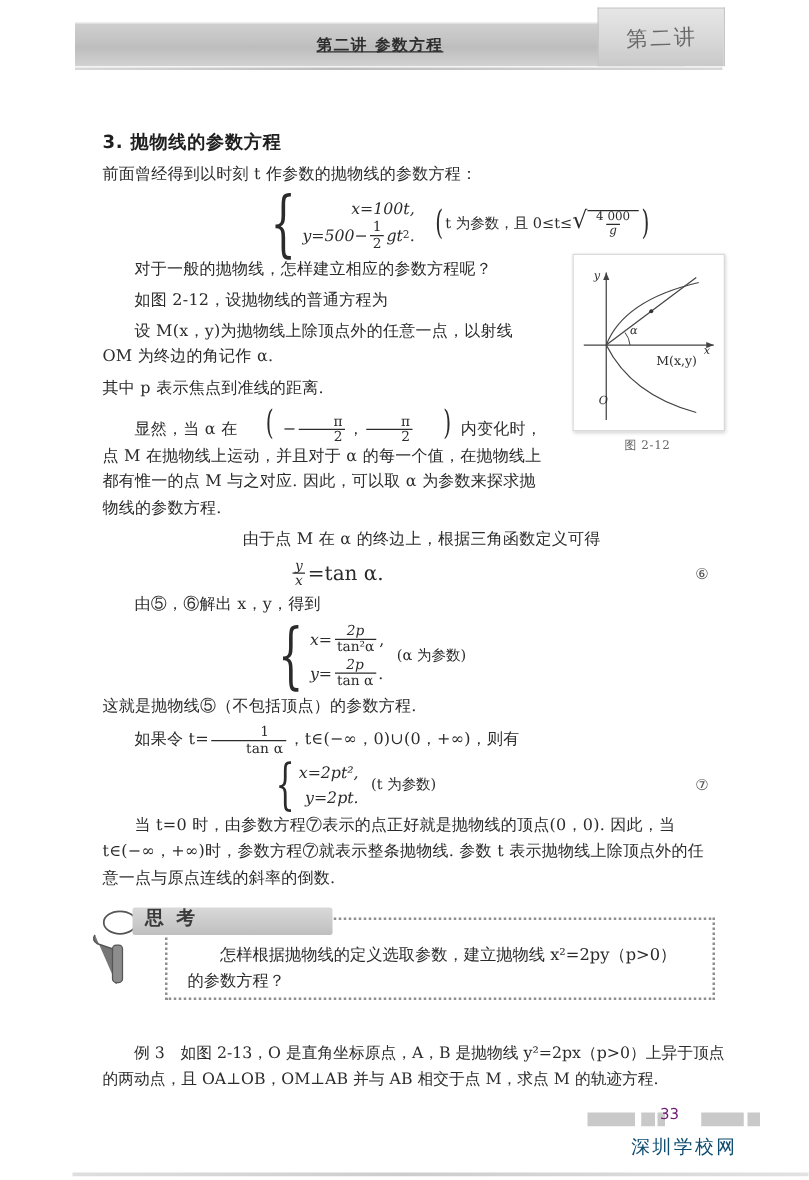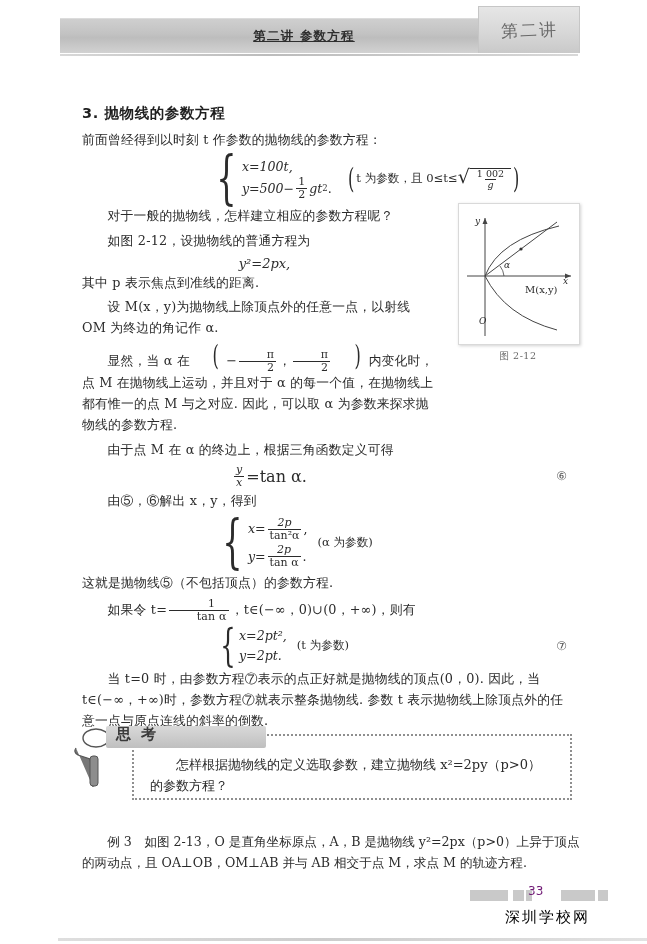--- a/index.html
+++ b/index.html
@@ -54,21 +54,21 @@
   .mi{font-style:italic;font-family:"DejaVu Serif","Liberation Serif",serif;}
 
   
   .disp{display:flex;justify-content:center;align-items:center;margin:4px 0;position:relative;}
   .brace{
     font-size:44px;line-height:0.75;font-weight:300;
     transform:scaleX(.55);transform-origin:center;
     margin-right:-3px;color:#2b2b2b;
   }
   .brace.tall{font-size:58px;}
-  .sys{display:inline-block;text-align:left;font-size:12.6px;line-height:1.55;}
+  .sys{display:inline-block;text-align:right;font-size:12.6px;line-height:1.55;}
   .frac{display:inline-flex;flex-direction:column;align-items:center;
         vertical-align:middle;margin:0 2px;line-height:1.05;}
   .frac .num{font-size:11px;padding:0 2px;}
   .frac .den{font-size:11px;padding:0 2px;border-top:1px solid #2b2b2b;}
   .frac.sm .num,.frac.sm .den{font-size:9.5px;}
   .sqrt{display:inline-flex;align-items:stretch;vertical-align:middle;}
   .sqrt .radical{font-size:19px;line-height:1;}
   .sqrt .under{border-top:1px solid #2b2b2b;padding:0 3px;margin-top:1px;}
   .paren-big{font-size:27px;line-height:0.8;transform:scaleX(.6);display:inline-block;font-weight:300;}
   .eqno{position:absolute;right:0;font-size:12px;color:#555;}
@@ -112,21 +112,21 @@
   
   .example{position:absolute;left:82px;top:832px;width:500px;font-size:12.6px;line-height:1.65;}
   .example .lead{text-indent:2em;}
 
   
   .footer{position:absolute;left:0;top:884px;width:647px;height:60px;}
   .f-blk{position:absolute;background:#c9c9c9;height:11px;}
   .pageno{position:absolute;left:528px;top:884px;font-size:12px;color:#701a75;
           font-family:"DejaVu Sans","Liberation Sans",sans-serif;}
   .watermark{
-    position:absolute;left:505px;top:908px;font-size:15px;color:#000000;
+    position:absolute;left:505px;top:908px;font-size:15px;color:#0c4a6e;
     letter-spacing:2px;font-family:"DejaVu Serif","Liberation Serif",serif;
   }
   .bottom-rule{position:absolute;left:0;top:938px;width:647px;height:3px;
                background:linear-gradient(90deg,#e2e2e2,#cdcdcd,#e2e2e2);}
   .scan-edge-l{position:absolute;left:0;top:0;width:58px;height:944px;background:#fff;}
 </style>
 </head>
 <body>
 
 <div class="page">
@@ -162,52 +162,48 @@
             <span>.</span>
         </div>
       </span>
       <span style="display:flex;align-items:center;margin-left:14px;">
         <span class="paren-big">(</span>
         <span class="note" style="margin-left:0;">t 为参数，且 0≤t≤</span>
         <span class="sqrt">
           <span class="radical">√</span>
           <span class="under">
             <span class="frac sm">
-              <span class="num">1 002</span>
+              <span class="num">4 000</span>
               <span class="den mi">g</span>
             </span>
           </span>
         </span>
         <span class="paren-big">)</span>
       </span>
     </div>
 
     <p class="t ind">对于一般的抛物线，怎样建立相应的参数方程呢？</p>
     <p class="t ind">如图 2-12，设抛物线的普通方程为</p>
 
-    <div class="disp" style="margin:2px 0 2px 0;">
-      <span class="mi" style="font-size:13px;padding-right:120px;">y²=2px,</span>
-      <span class="eqno">⑤</span>
-    </div>
+
+    <p class="t ind" style="width:355px;">设 M(x，y)为抛物线上除顶点外的任意一点，以射线 OM 为终边的角记作 α.</p>
 
     <p class="t">其中 p 表示焦点到准线的距离.</p>
-
-    <p class="t ind" style="width:355px;">设 M(x，y)为抛物线上除顶点外的任意一点，以射线 OM 为终边的角记作 α.</p>
 
     <p class="t ind" style="width:358px;margin-top:6px;">
       <span>显然，当 α 在</span><span class="paren-big">(</span><span>−</span><span class="frac">
           <span class="num">π</span>
           <span class="den">2</span>
         </span><span>，</span><span class="frac">
           <span class="num">π</span>
           <span class="den">2</span>
         </span><span class="paren-big">)</span><span>内变化时，点 M 在抛物线上运动，并且对于 α 的每一个值，在抛物线上都有惟一的点 M 与之对应. 因此，可以取 α 为参数来探求抛物线的参数方程.</span>
     </p>
 
-    <p class="t ind" style="margin-top:4px;">由于点 M 在 α 的终边上，根据三角函数定义可得</p>
+    <p class="t ind" style="margin-top:4px;text-align:center;">由于点 M 在 α 的终边上，根据三角函数定义可得</p>
 
     <div class="disp" style="margin:3px 0;">
       <span style="display:flex;align-items:center;padding-right:110px;">
         <span class="frac">
           <span class="num mi">y</span>
           <span class="den mi">x</span>
         </span>
         <span>=tan α.</span>
       </span>
       <span class="eqno">⑥</span>

